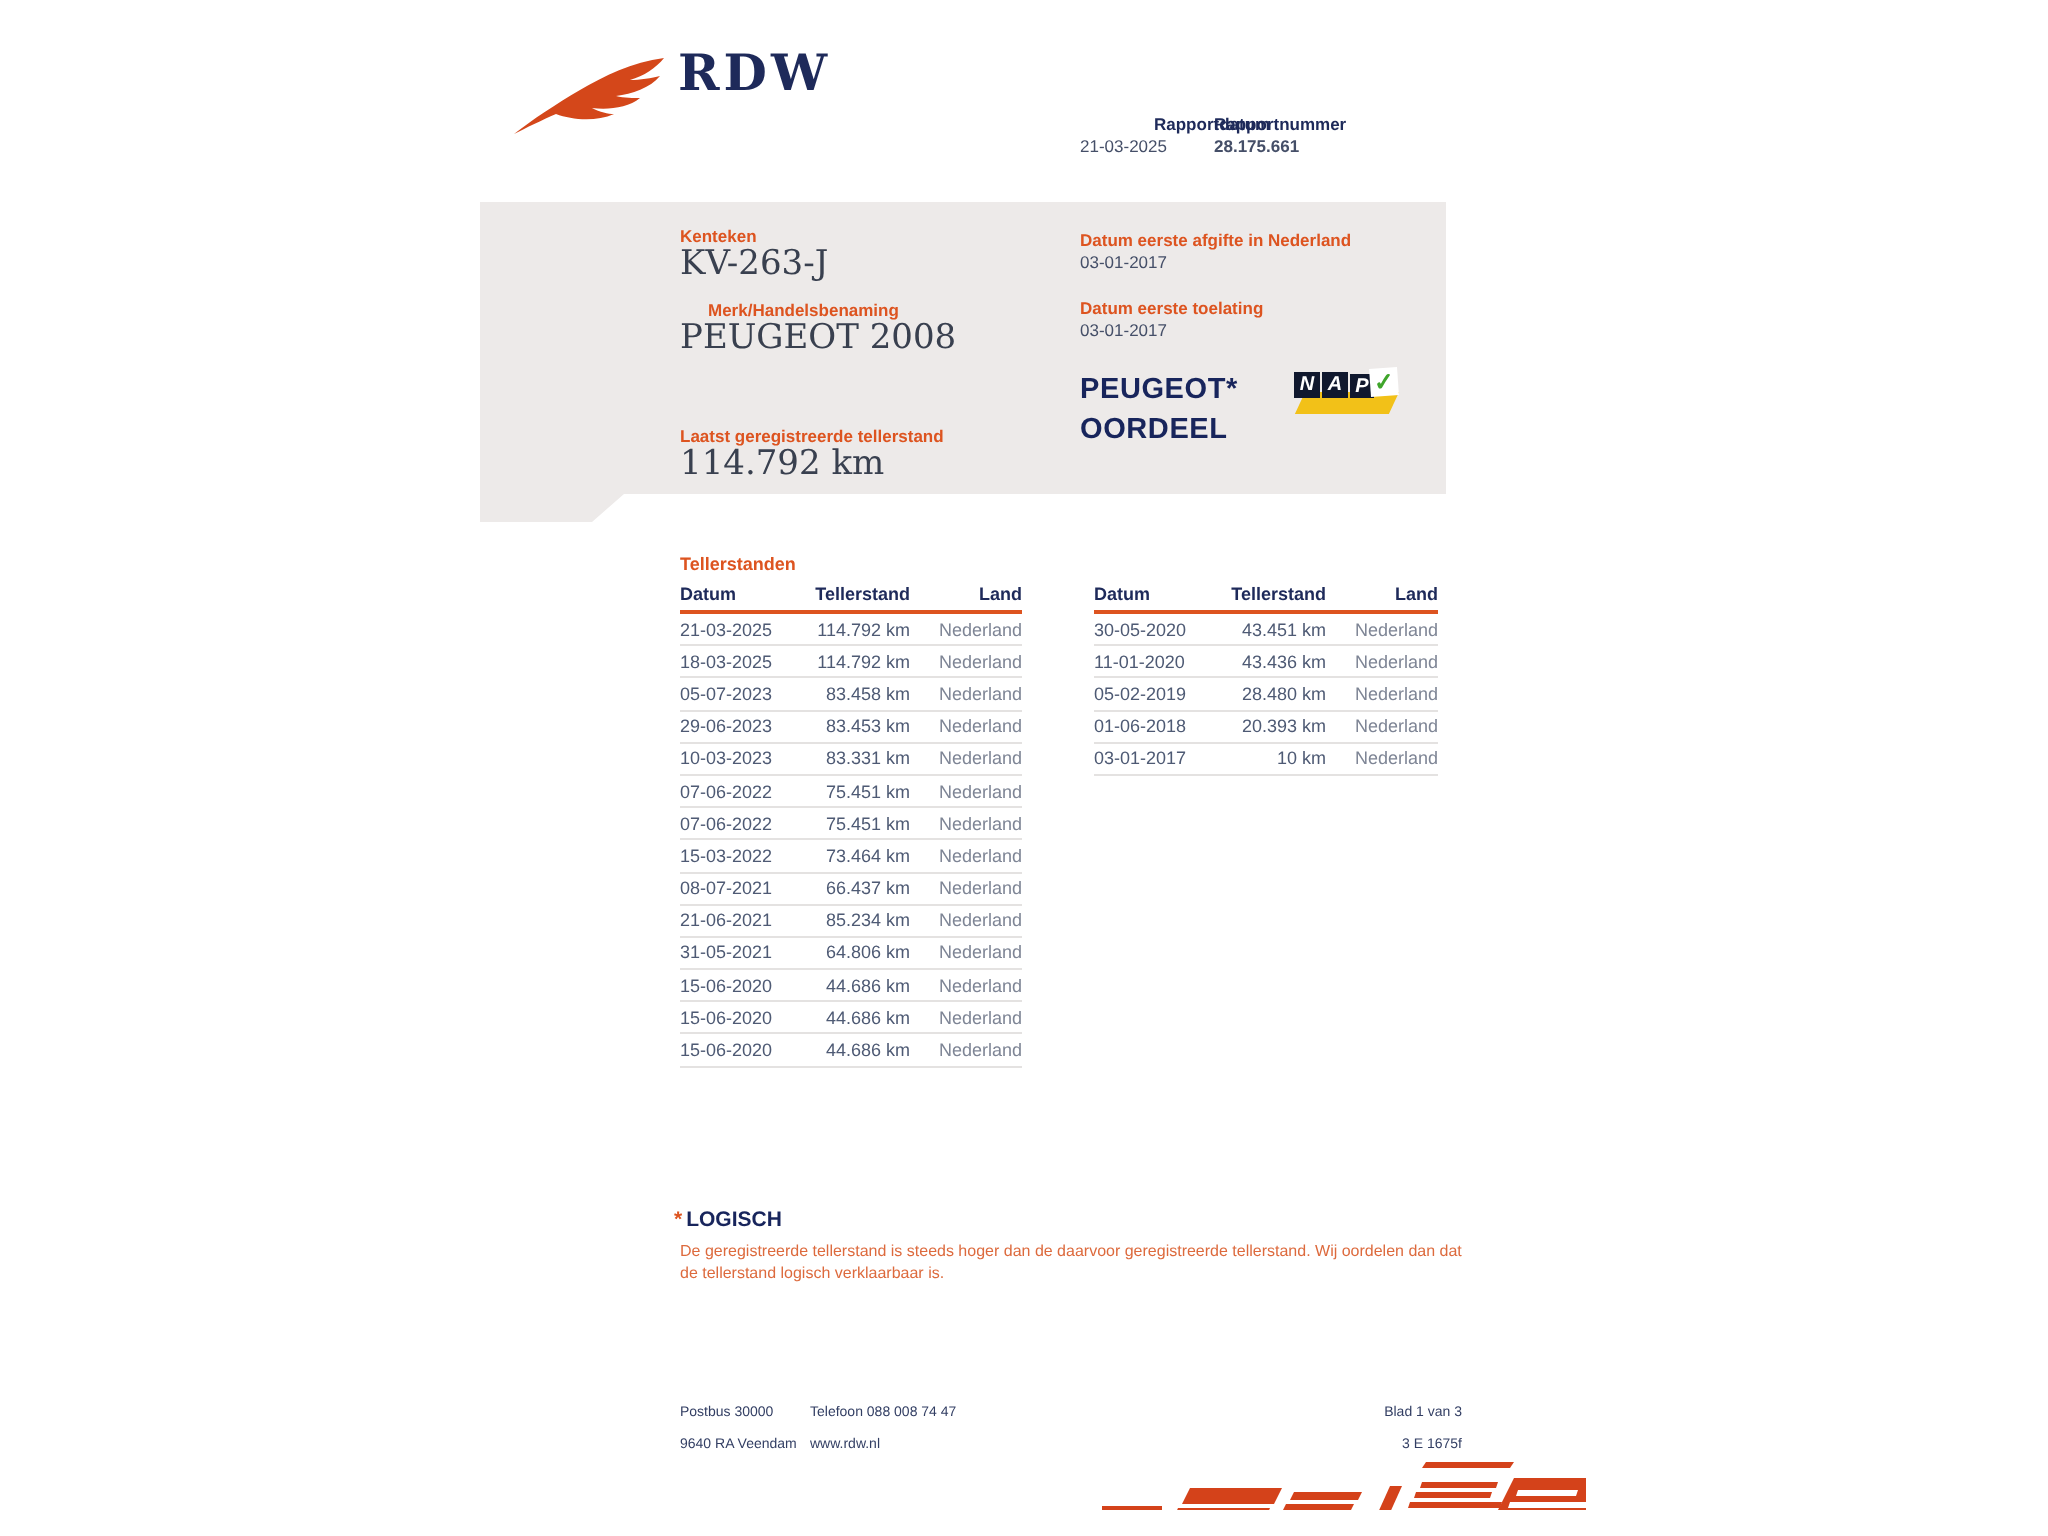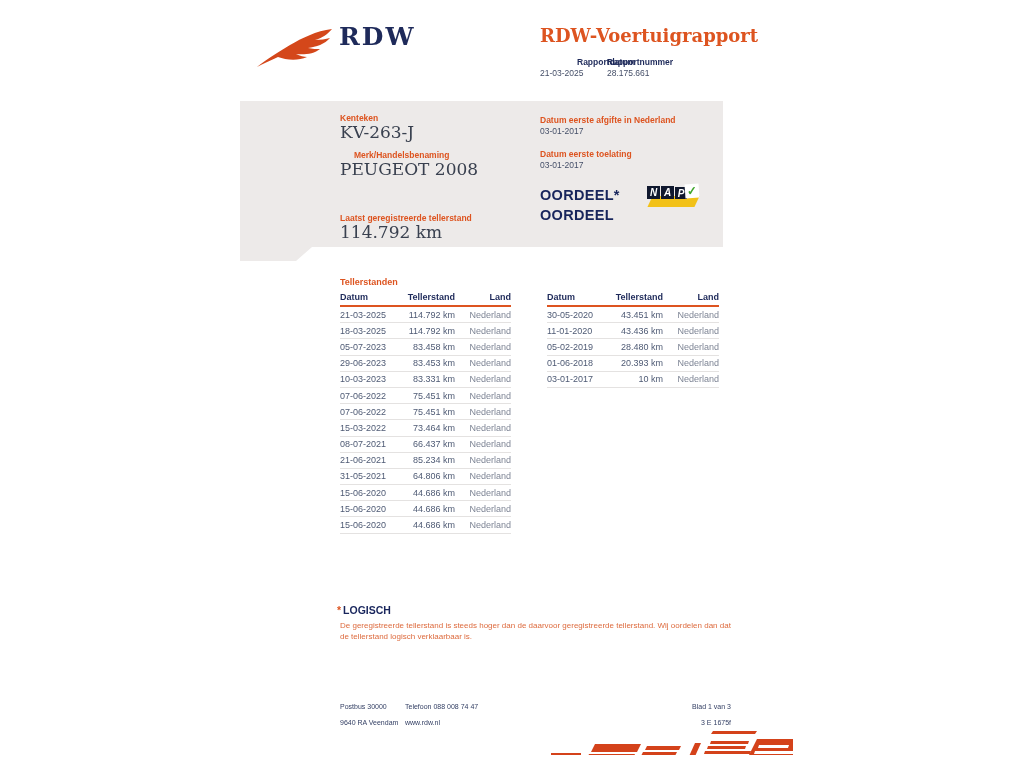--- a/index.html
+++ b/index.html
@@ -64,45 +64,44 @@
 <body>
 
 <div class="page">
 
   <svg class="logo-wing" viewBox="0 0 78 46">
     <path fill="#d4471a" d="M1,43 C10,36 22,28 34,21 C46,14 60,7 76,5 C72,10 66,14 59,16
       C64,16 70,15 74,14 C69,20 60,23 52,24 C56,25 61,25 64,25 C58,30 48,31 40,30
       C44,32 48,33 51,33 C42,37 30,36 22,33 C15,36 7,40 1,43 Z"></path>
   </svg>
   <div class="logo-text serif">RDW</div>
-  <div class="doc-title serif">RDW-Voertuigrapport</div>
 
   <div class="meta-label" style="left:540px;top:57px;padding-left:37px;">Rapportdatum</div>
   <div class="meta-label" style="left:607px;top:57px;">Rapportnummer</div>
   <div class="meta-value" style="left:540px;top:68px;">21-03-2025</div>
-  <div class="meta-value" style="left:607px;top:68px;">28.175.661</div>
+  <div class="meta-value" style="left:607px;top:68px;font-weight:bold;">28.175.661</div>
 
   <div class="panel">
     <div class="p-label" style="left:100px;top:12px;">Kenteken</div>
     <div class="p-value serif" style="left:100px;top:21px;">KV-263-J</div>
 
     <div class="p-label" style="left:100px;top:49px;padding-left:14px;">Merk/Handelsbenaming</div>
     <div class="p-value serif" style="left:100px;top:58px;">PEUGEOT 2008</div>
 
     <div class="p-label" style="left:100px;top:112px;">Laatst geregistreerde tellerstand</div>
     <div class="p-value serif" style="left:100px;top:121px;">114.792 km</div>
 
     <div class="p-label" style="left:300px;top:14px;">Datum eerste afgifte in Nederland</div>
     <div class="p-small" style="left:300px;top:25px;">03-01-2017</div>
 
     <div class="p-label" style="left:300px;top:48px;">Datum eerste toelating</div>
     <div class="p-small" style="left:300px;top:59px;">03-01-2017</div>
 
     <div class="oordeel">
-      <div>OORDEEL*</div>
+      <div>PEUGEOT*</div>
       <div>OORDEEL</div>
     </div>
 
     <div class="nap">
       <div class="nap-yellow"></div>
       <div class="nap-box" style="left:0;">N</div>
       <div class="nap-box" style="left:14px;">A</div>
       <div class="nap-box" style="left:28px;top:3px;width:12px;height:12px;">P</div>
       <div class="nap-check">✓</div>
     </div>

